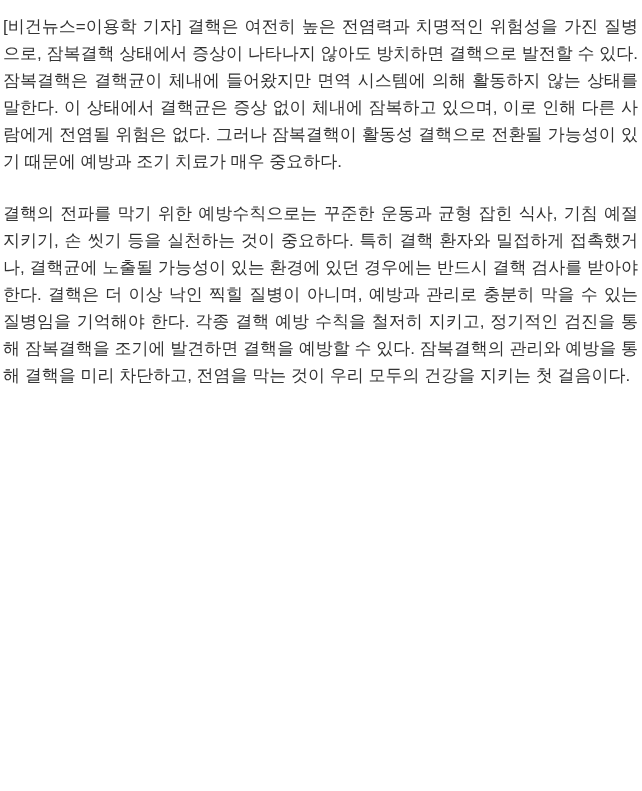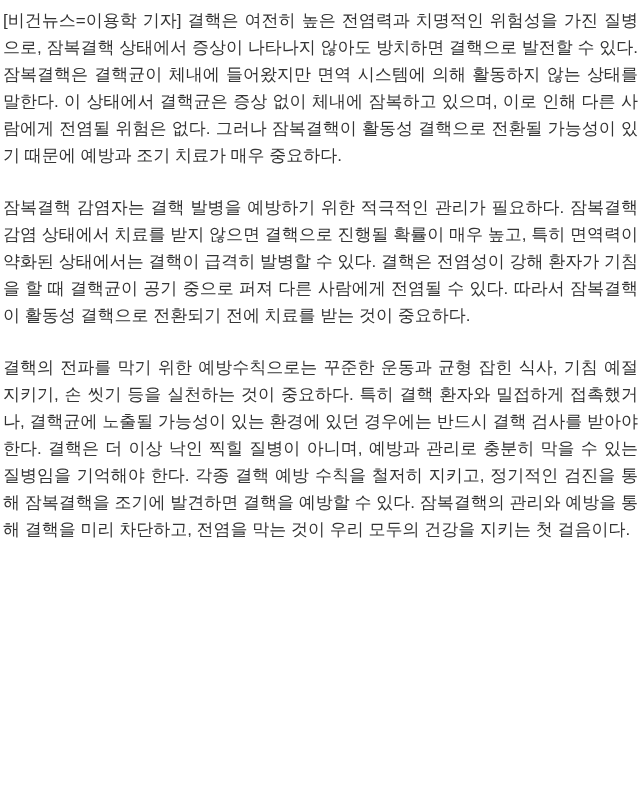--- a/index.html
+++ b/index.html
@@ -14,26 +14,25 @@
     padding: 3px 4px 16px 3px;
     font-family: "Liberation Sans", sans-serif;
     font-size: 17px;
     line-height: 27px;
     color: #333333;
     text-align: justify;
     word-break: break-all;
     overflow-wrap: break-word;
   }
   .article-body p {
-    margin: 4px 0 25px 0;
+    margin: 10px 0 25px 0;
   }
   .article-body p:last-child {
     margin-bottom: 0;
   }
 </style>
 </head>
 <body>
 
 <div class="article-body">
   <p>[비건뉴스=이용학 기자] 결핵은 여전히 높은 전염력과 치명적인 위험성을 가진 질병으로, 잠복결핵 상태에서 증상이 나타나지 않아도 방치하면 결핵으로 발전할 수 있다. 잠복결핵은 결핵균이 체내에 들어왔지만 면역 시스템에 의해 활동하지 않는 상태를 말한다. 이 상태에서 결핵균은 증상 없이 체내에 잠복하고 있으며, 이로 인해 다른 사람에게 전염될 위험은 없다. 그러나 잠복결핵이 활동성 결핵으로 전환될 가능성이 있기 때문에 예방과 조기 치료가 매우 중요하다.</p>
-  <p>잠복결핵 감염자는 결핵 발병을 예방하기 위한 적극적인 관리가 필요하다. 잠복결핵 감염 상태에서 치료를 받지 않으면 결핵으로 진행될 확률이 매우 높고, 특히 면역력이 약화된 상태에서는 결핵이 급격히 발병할 수 있다. 결핵은 전염성이 강해 환자가 기침을 할 때 결핵균이 공기 중으로 퍼져 다른 사람에게 전염될 수 있다. 따라서 잠복결핵이 활동성 결핵으로 전환되기 전에 치료를 받는 것이 중요하다.</p>
   <p>결핵의 전파를 막기 위한 예방수칙으로는 꾸준한 운동과 균형 잡힌 식사, 기침 예절 지키기, 손 씻기 등을 실천하는 것이 중요하다. 특히 결핵 환자와 밀접하게 접촉했거나, 결핵균에 노출될 가능성이 있는 환경에 있던 경우에는 반드시 결핵 검사를 받아야 한다. 결핵은 더 이상 낙인 찍힐 질병이 아니며, 예방과 관리로 충분히 막을 수 있는 질병임을 기억해야 한다. 각종 결핵 예방 수칙을 철저히 지키고, 정기적인 검진을 통해 잠복결핵을 조기에 발견하면 결핵을 예방할 수 있다. 잠복결핵의 관리와 예방을 통해 결핵을 미리 차단하고, 전염을 막는 것이 우리 모두의 건강을 지키는 첫 걸음이다.</p>
 </div>
 
 </body></html>

